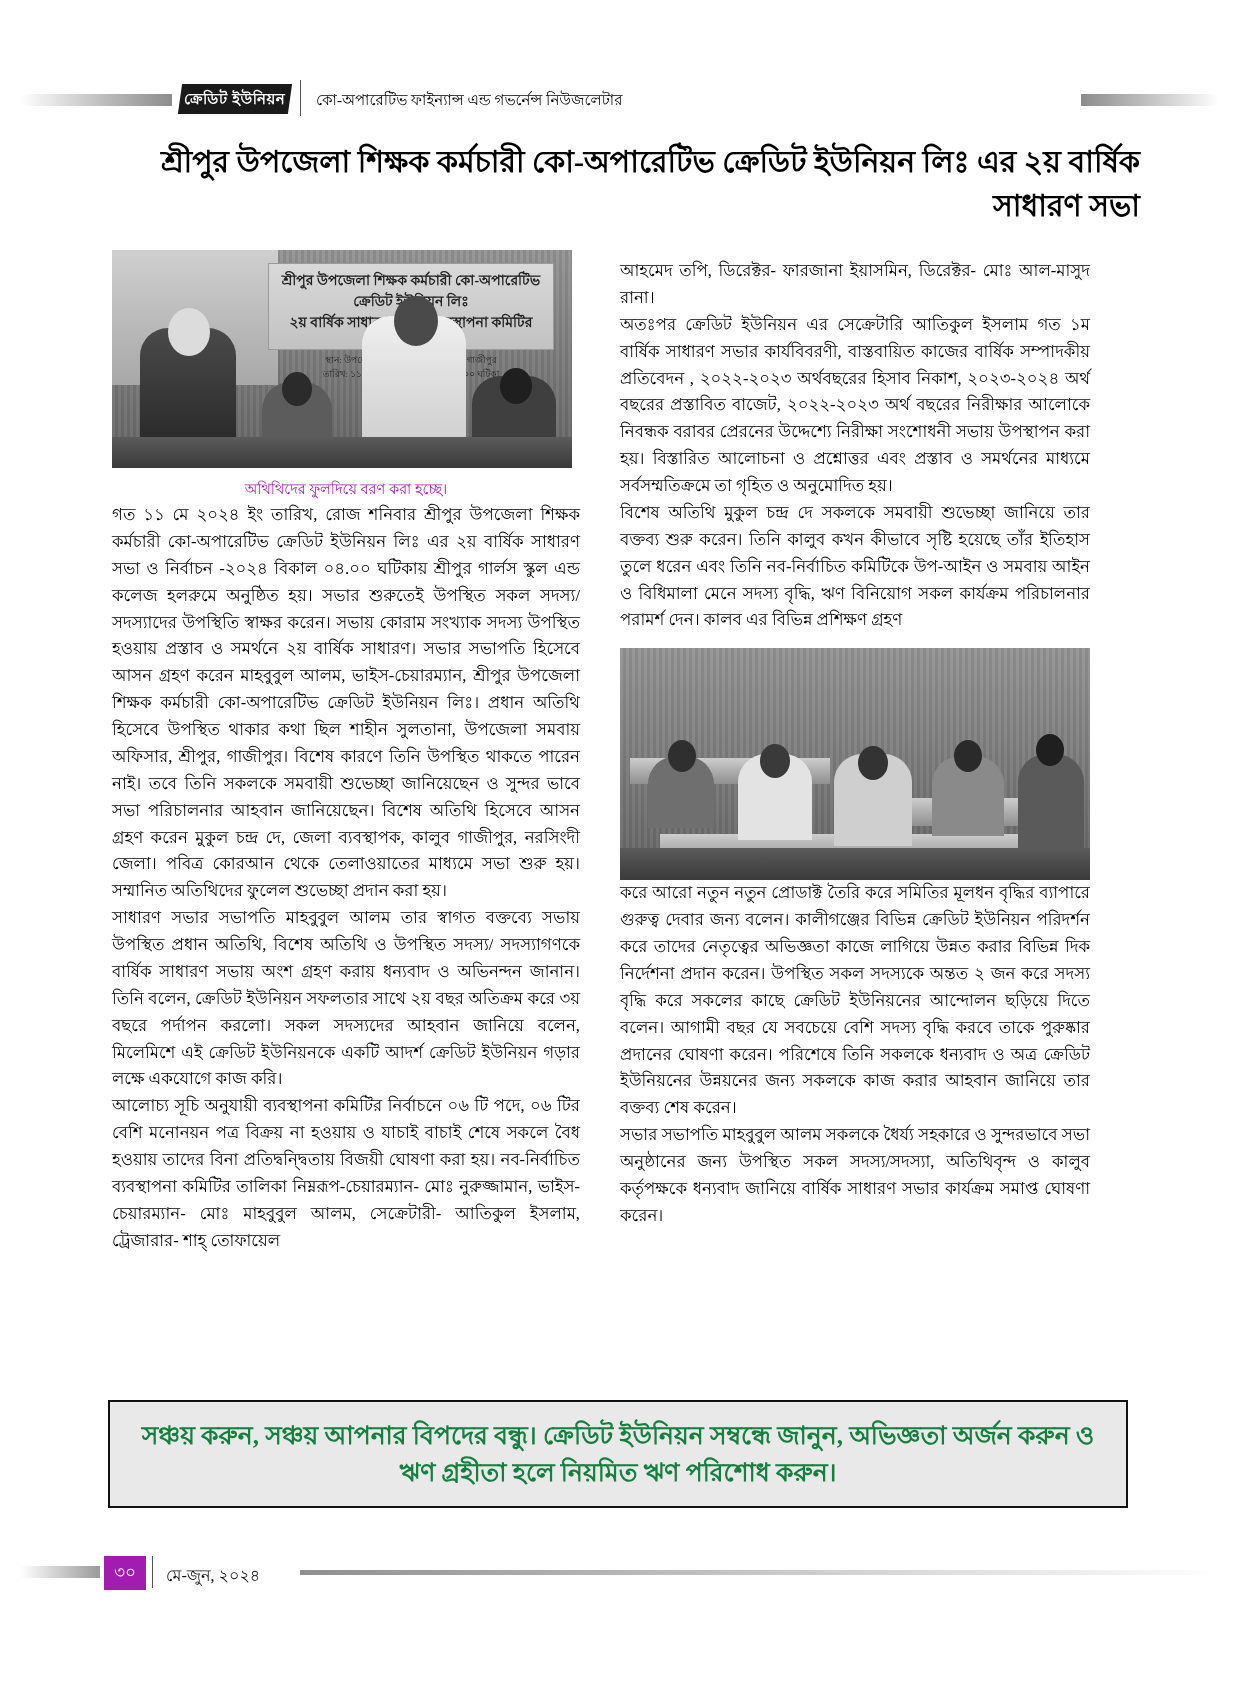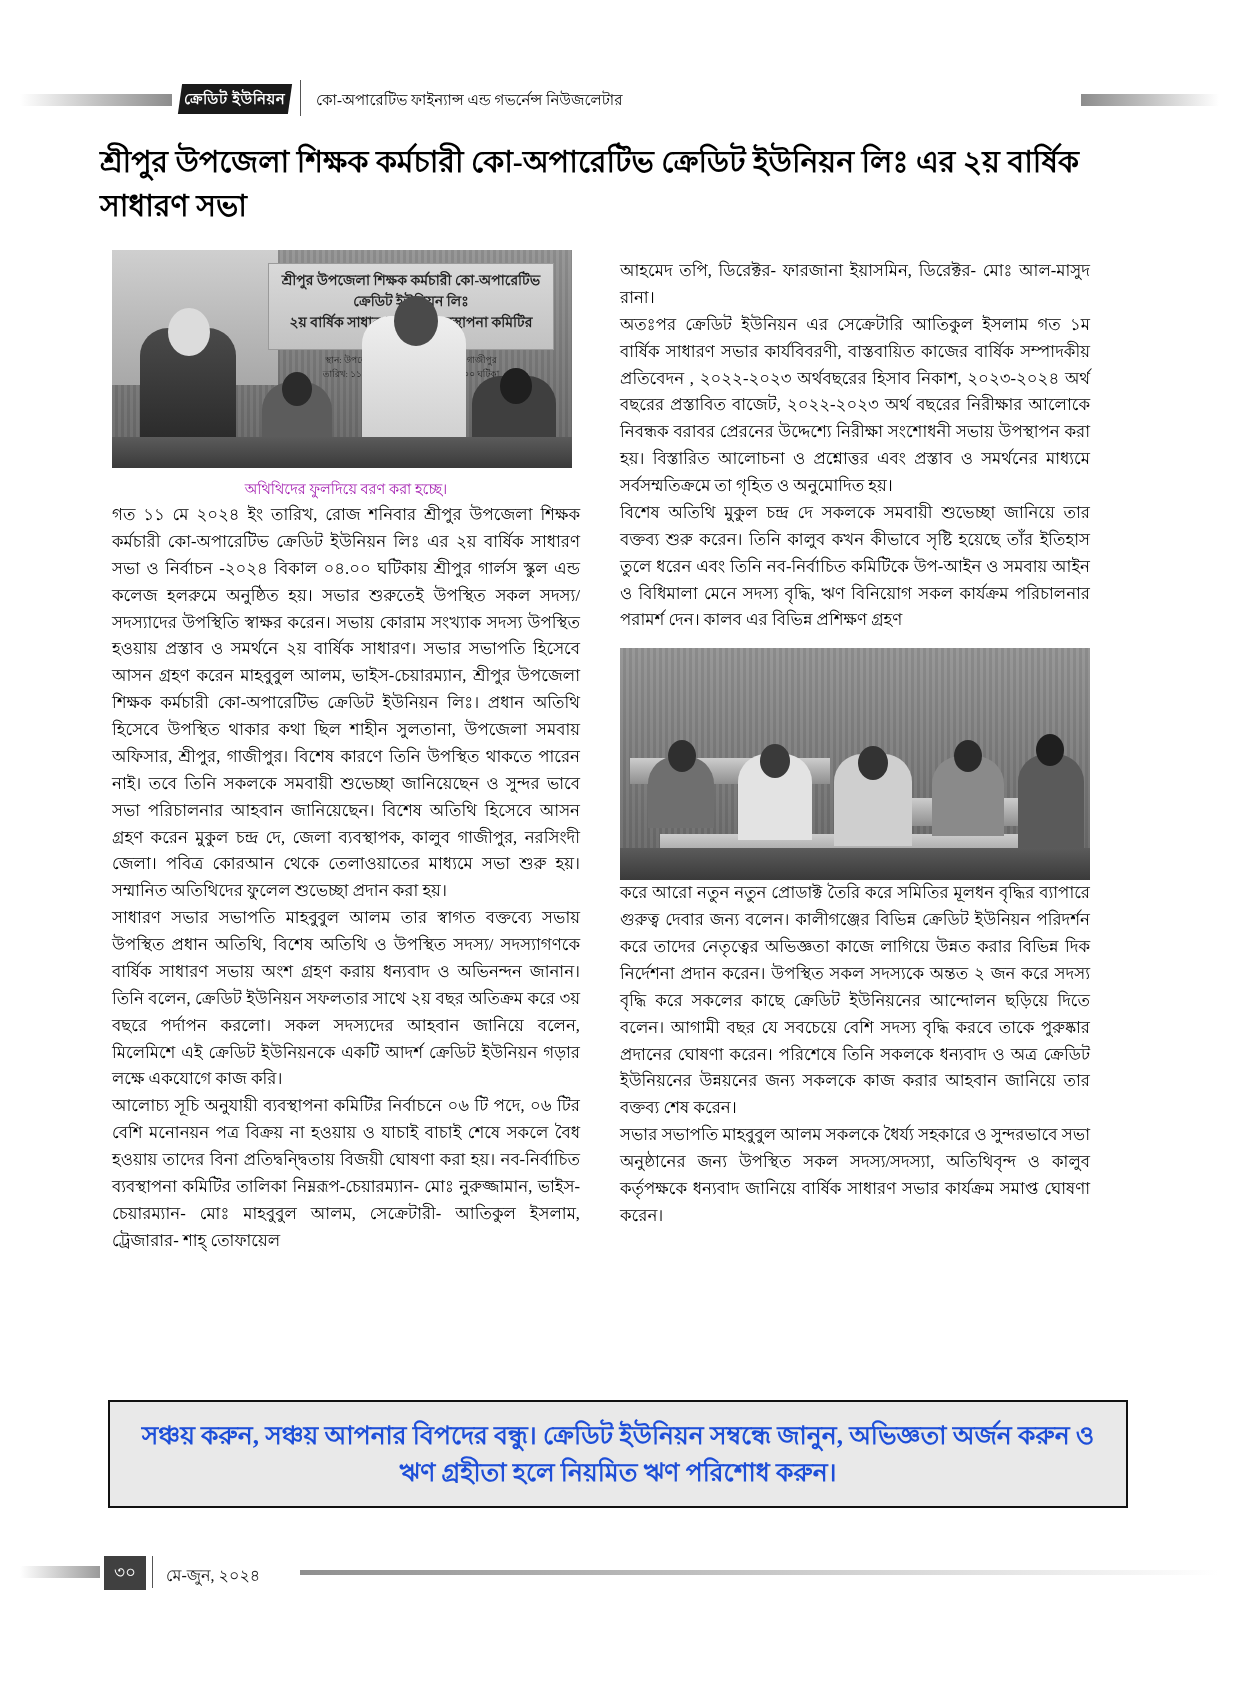--- a/index.html
+++ b/index.html
@@ -79,21 +79,21 @@
     color: #000000;
     font-family: "Liberation Serif", serif;
   }
 
   
   .title {
     position: absolute;
     top: 140px;
     left: 100px;
     width: 1040px;
-    text-align: left;
+    text-align: right;
     font-size: 30px;
     font-weight: bold;
     line-height: 1.45;
     color: #000;
   }
 
   
   .col-left {
     position: absolute;
     left: 112px;
@@ -190,41 +190,41 @@
     background: #e9e9e9;
     box-sizing: border-box;
     display: flex;
     align-items: center;
     justify-content: center;
     text-align: center;
     padding: 0 26px;
     font-size: 25px;
     font-weight: bold;
     line-height: 1.5;
-    color: #1d4ed8;
+    color: #15803d;
   }
 
   
   .footer {
     position: absolute;
     left: 0; right: 0;
     top: 1552px;
     height: 40px;
   }
   .footer-rule-left {
     position: absolute;
     left: 20px; top: 14px;
     width: 80px; height: 12px;
     background: linear-gradient(to right,#ffffff,#9a9a9a);
   }
   .footer-tab {
     position: absolute;
     left: 104px; top: 4px;
     width: 42px; height: 34px;
-    background: #404040;
+    background: #a21caf;
     color: #fff;
     display: flex; align-items: center; justify-content: center;
     font-size: 17px;
   }
   .footer-sep {
     position: absolute;
     left: 152px; top: 4px;
     width: 1px; height: 32px;
     background: #555;
   }

